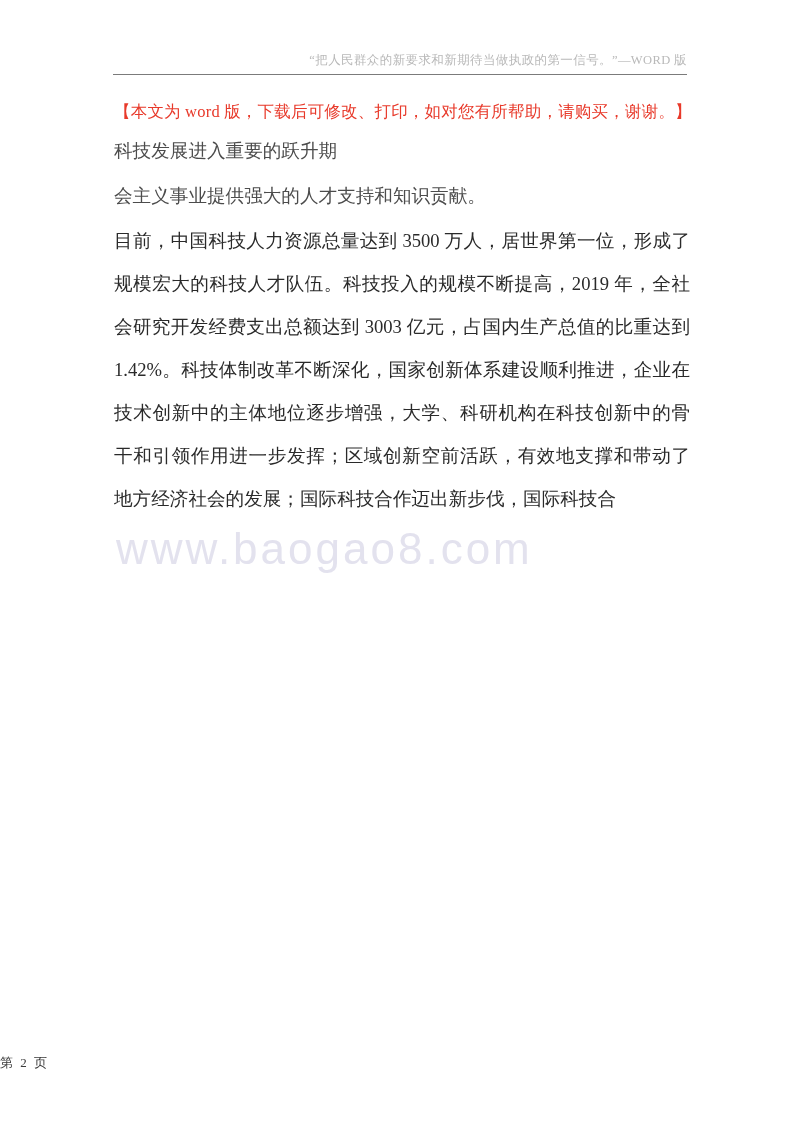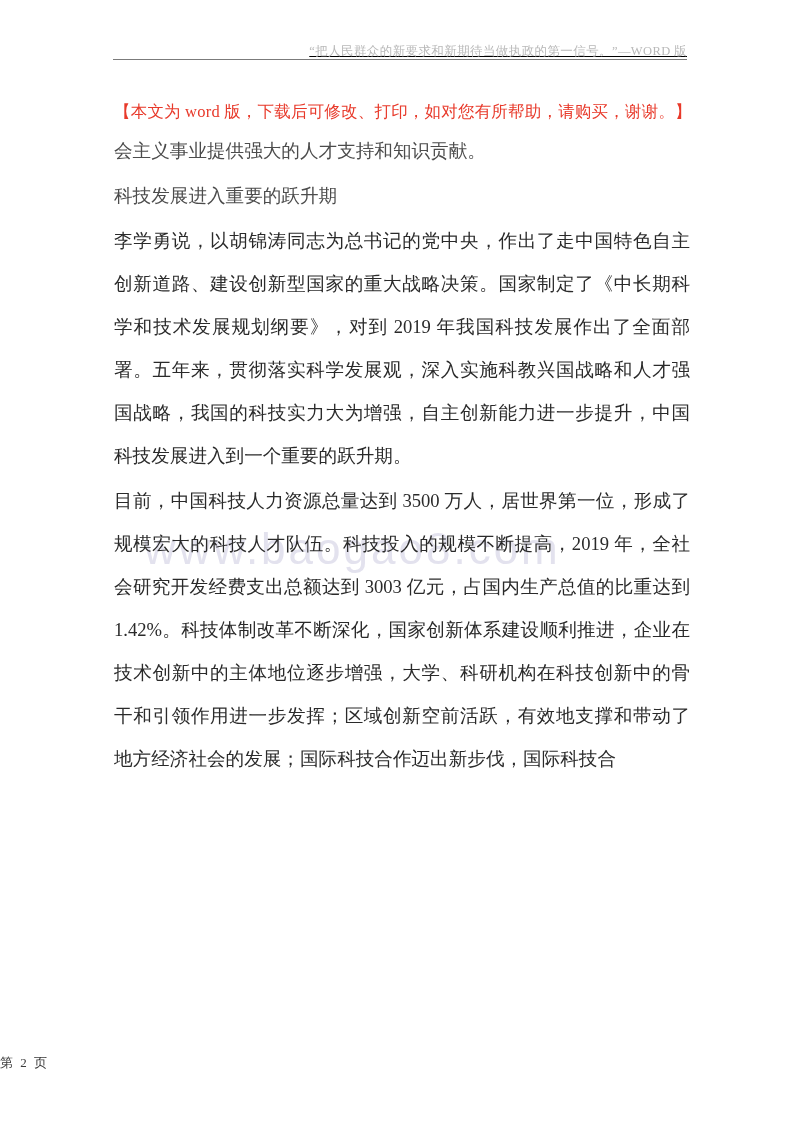--- a/index.html
+++ b/index.html
@@ -16,39 +16,39 @@
     height: 1132px;
     background: #ffffff;
     overflow: hidden;
     box-sizing: border-box;
   }
 
   
   .header {
     position: absolute;
     left: 113px;
-    top: 44px;
+    top: 53px;
     width: 574px;
     text-align: right;
     border-bottom: 1.6px solid #7b7b7b;
-    text-decoration: underline;
+    padding-bottom: 6px;
   }
   .header-text {
     font-family: "Liberation Serif", "DejaVu Serif", serif;
     font-size: 12.5px;
     color: #b9b9b9;
     letter-spacing: 0.4px;
     line-height: 1.2;
     white-space: nowrap;
   }
 
   
   .watermark {
     position: absolute;
-    left: 144px;
+    left: 116px;
     top: 524px;
     width: 480px;
     font-family: "Liberation Sans", "DejaVu Sans", sans-serif;
     font-size: 44px;
     letter-spacing: 3px;
     color: #e3e2ee;
     white-space: nowrap;
     pointer-events: none;
     user-select: none;
     z-index: 0;
@@ -108,25 +108,24 @@
   <div class="watermark">www.baogao8.com</div>
 
   <div class="header">
     <div class="header-text">“把人民群众的新要求和新期待当做执政的第一信号。”—WORD 版</div>
   </div>
 
   <div class="content">
 
     <p class="notice">【本文为 word 版，下载后可修改、打印，如对您有所帮助，请购买，谢谢。】</p>
 
+    <p class="para gray">科技发展进入重要的跃升期</p>
+
     <p class="para gray">会主义事业提供强大的人才支持和知识贡献。</p>
 
-    <p class="para gray">科技发展进入重要的跃升期</p>
-
-    <p class="para">李学勇说，以胡锦涛同志为总书记的党中央，作出了走中国特色自主创新道路、建设创新型国家的重大战略决策。国家制定了《中长期科学和技术发展规划纲要》，对到 2019 年我国科技发展作出了全面部署。五年来，贯彻落实科学发展观，深入实施科教兴国战略和人才强国战略，我国的科技实力大为增强，自主创新能力进一步提升，中国科技发展进入到一个重要的跃升期。</p>
 
 
     <p class="para">目前，中国科技人力资源总量达到 3500 万人，居世界第一位，形成了规模宏大的科技人才队伍。科技投入的规模不断提高，2019 年，全社会研究开发经费支出总额达到 3003 亿元，占国内生产总值的比重达到 1.42%。科技体制改革不断深化，国家创新体系建设顺利推进，企业在技术创新中的主体地位逐步增强，大学、科研机构在科技创新中的骨干和引领作用进一步发挥；区域创新空前活跃，有效地支撑和带动了地方经济社会的发展；国际科技合作迈出新步伐，国际科技合</p>
 
   </div>
 
   <div class="footer">
     <span class="footer-text">第 2 页</span>
   </div>
 

